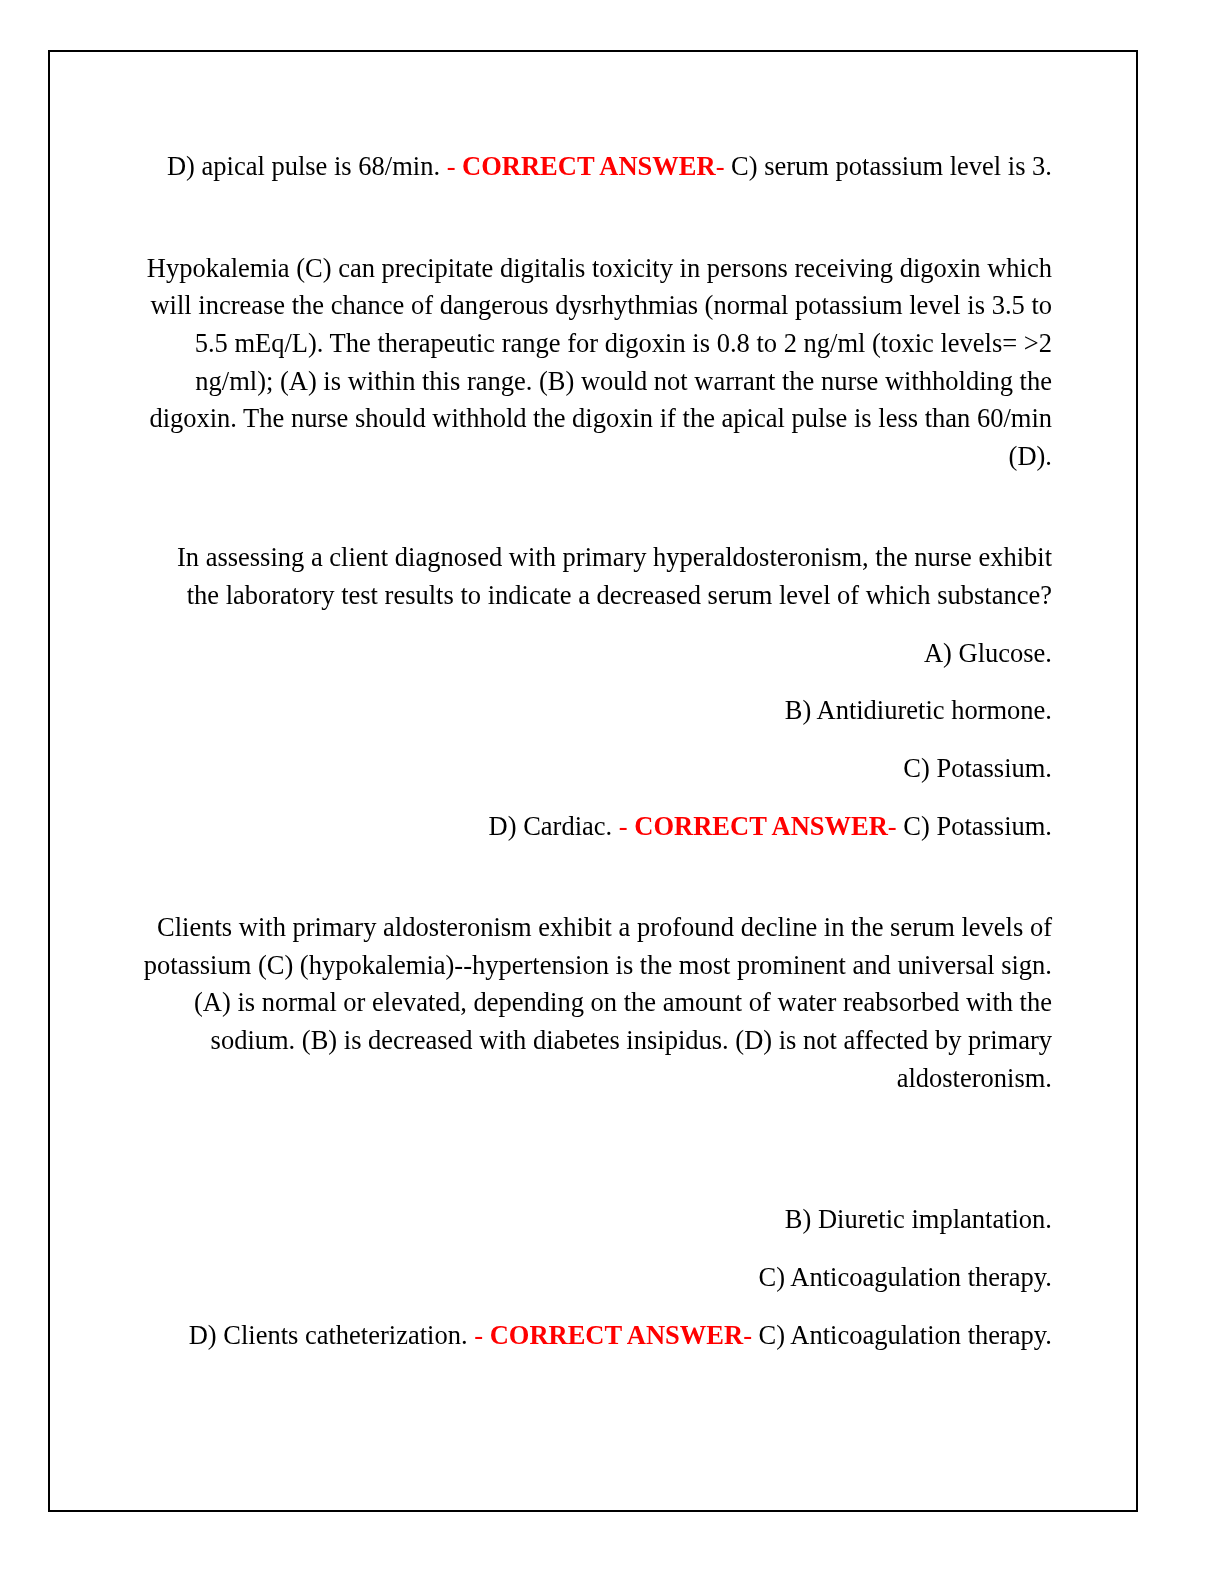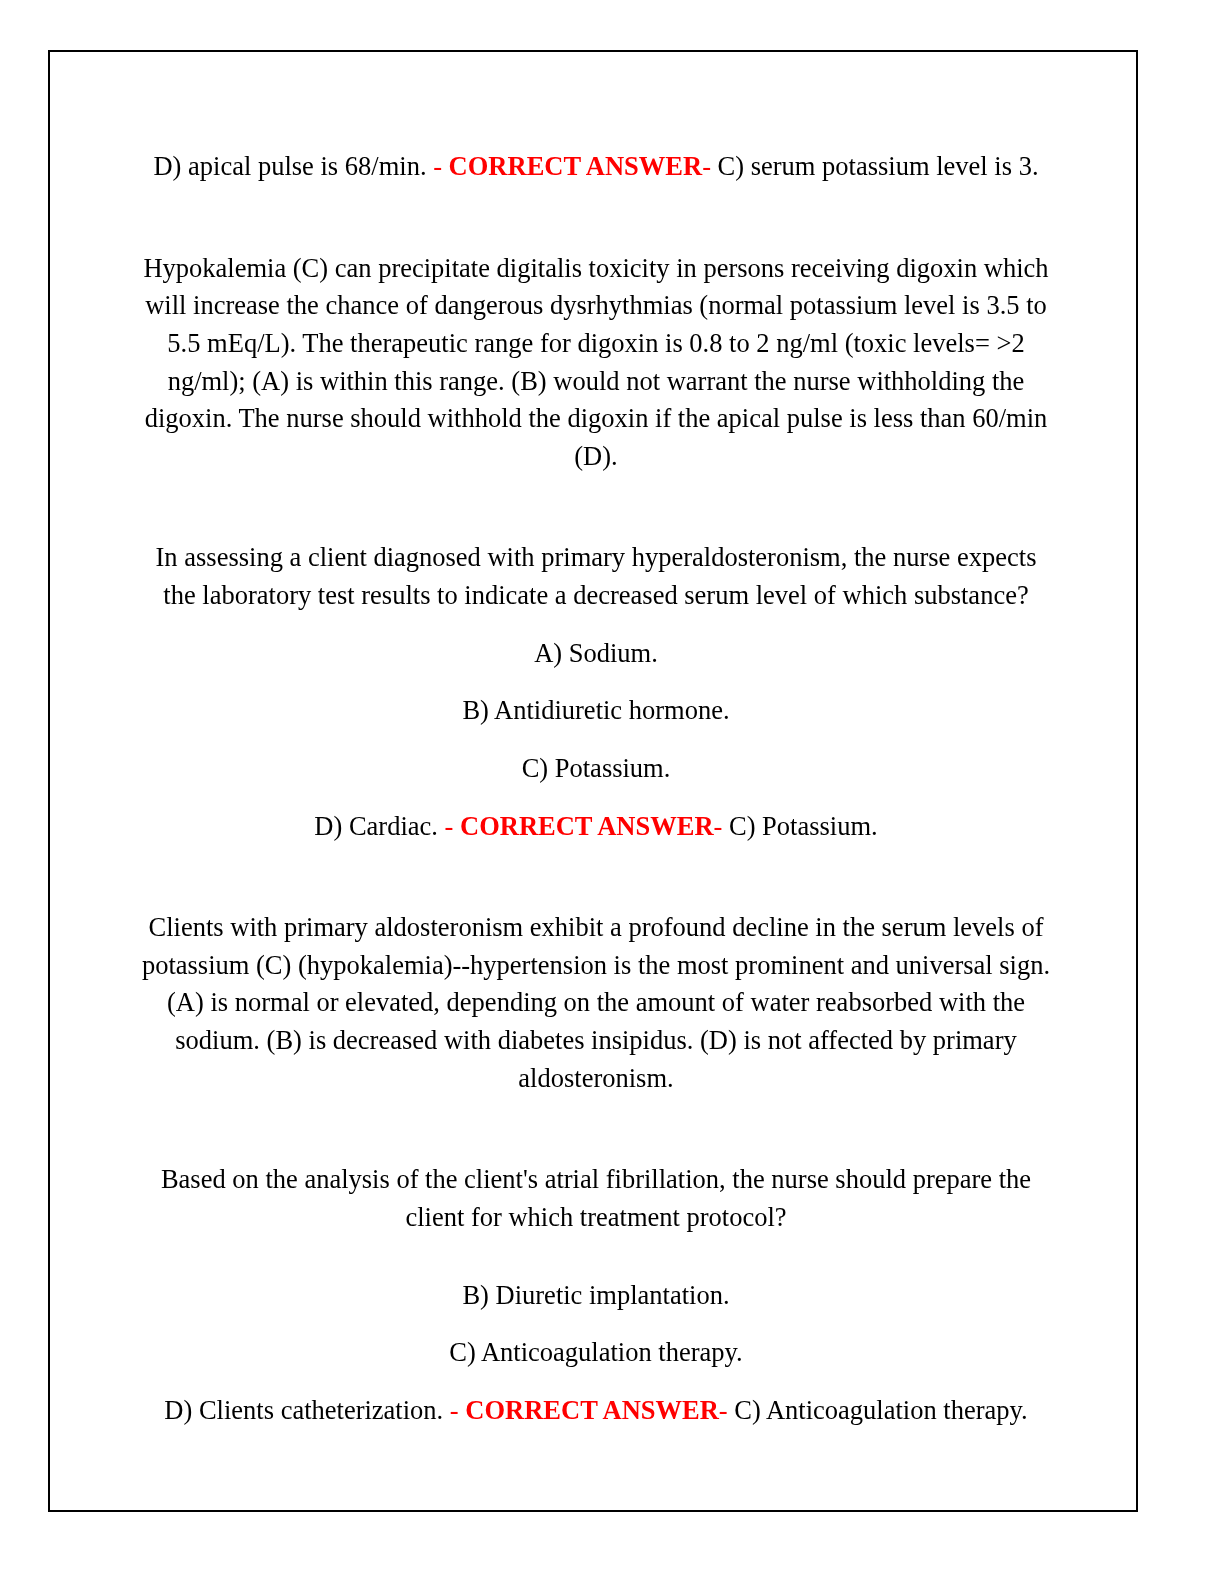--- a/index.html
+++ b/index.html
@@ -24,21 +24,21 @@
     box-sizing: border-box;
     overflow: hidden;
   }
   .content {
     padding: 96px 84px 0 90px;
   }
   p {
     margin: 0;
     font-size: 26.5px;
     line-height: 1.42;
-    text-align: center;
+    text-align: right;
   }
   .block {
     margin-bottom: 0;
   }
   .gap-large { height: 64px; }
   .gap-option { height: 20px; }
   .answer {
     color: #ff0000;
     font-weight: bold;
   }
@@ -54,45 +54,44 @@
   <div class="content">
 
     <p class="block"><span>D) apical pulse is 68/min.</span><span class="answer-dash"> - </span><span class="answer">CORRECT ANSWER</span><span class="answer-dash">- </span><span>C) serum potassium level is 3.</span></p>
 
     <div class="gap-large"></div>
 
     <p class="block">Hypokalemia (C) can precipitate digitalis toxicity in persons receiving digoxin which will increase the chance of dangerous dysrhythmias (normal potassium level is 3.5 to 5.5 mEq/L). The therapeutic range for digoxin is 0.8 to 2 ng/ml (toxic levels= &gt;2 ng/ml); (A) is within this range. (B) would not warrant the nurse withholding the digoxin. The nurse should withhold the digoxin if the apical pulse is less than 60/min (D).</p>
 
     <div class="gap-large"></div>
 
-    <p class="block">In assessing a client diagnosed with primary hyperaldosteronism, the nurse expects the laboratory test results to indicate a decreased serum level of which substance?</p>
+    <p class="block">In assessing a client diagnosed with primary hyperaldosteronism, the nurse exhibit the laboratory test results to indicate a decreased serum level of which substance?</p>
 
     <div class="gap-option"></div>
 
-    <p class="block">A) Sodium.</p>
+    <p class="block">A) Glucose.</p>
 
     <div class="gap-option"></div>
 
     <p class="block">B) Antidiuretic hormone.</p>
 
     <div class="gap-option"></div>
 
     <p class="block">C) Potassium.</p>
 
     <div class="gap-option"></div>
 
     <p class="block"><span>D) Cardiac.</span><span class="answer-dash"> - </span><span class="answer">CORRECT ANSWER</span><span class="answer-dash">- </span><span>C) Potassium.</span></p>
 
     <div class="gap-large"></div>
 
     <p class="block">Clients with primary aldosteronism exhibit a profound decline in the serum levels of potassium (C) (hypokalemia)--hypertension is the most prominent and universal sign. (A) is normal or elevated, depending on the amount of water reabsorbed with the sodium. (B) is decreased with diabetes insipidus. (D) is not affected by primary aldosteronism.</p>
 
     <div class="gap-large"></div>
 
-    <p class="block">Based on the analysis of the client's atrial fibrillation, the nurse should prepare the client for which treatment protocol?</p>
 
     <div class="gap-option"></div>
 
 
     <div class="gap-option"></div>
 
     <p class="block">B) Diuretic implantation.</p>
 
     <div class="gap-option"></div>
 

